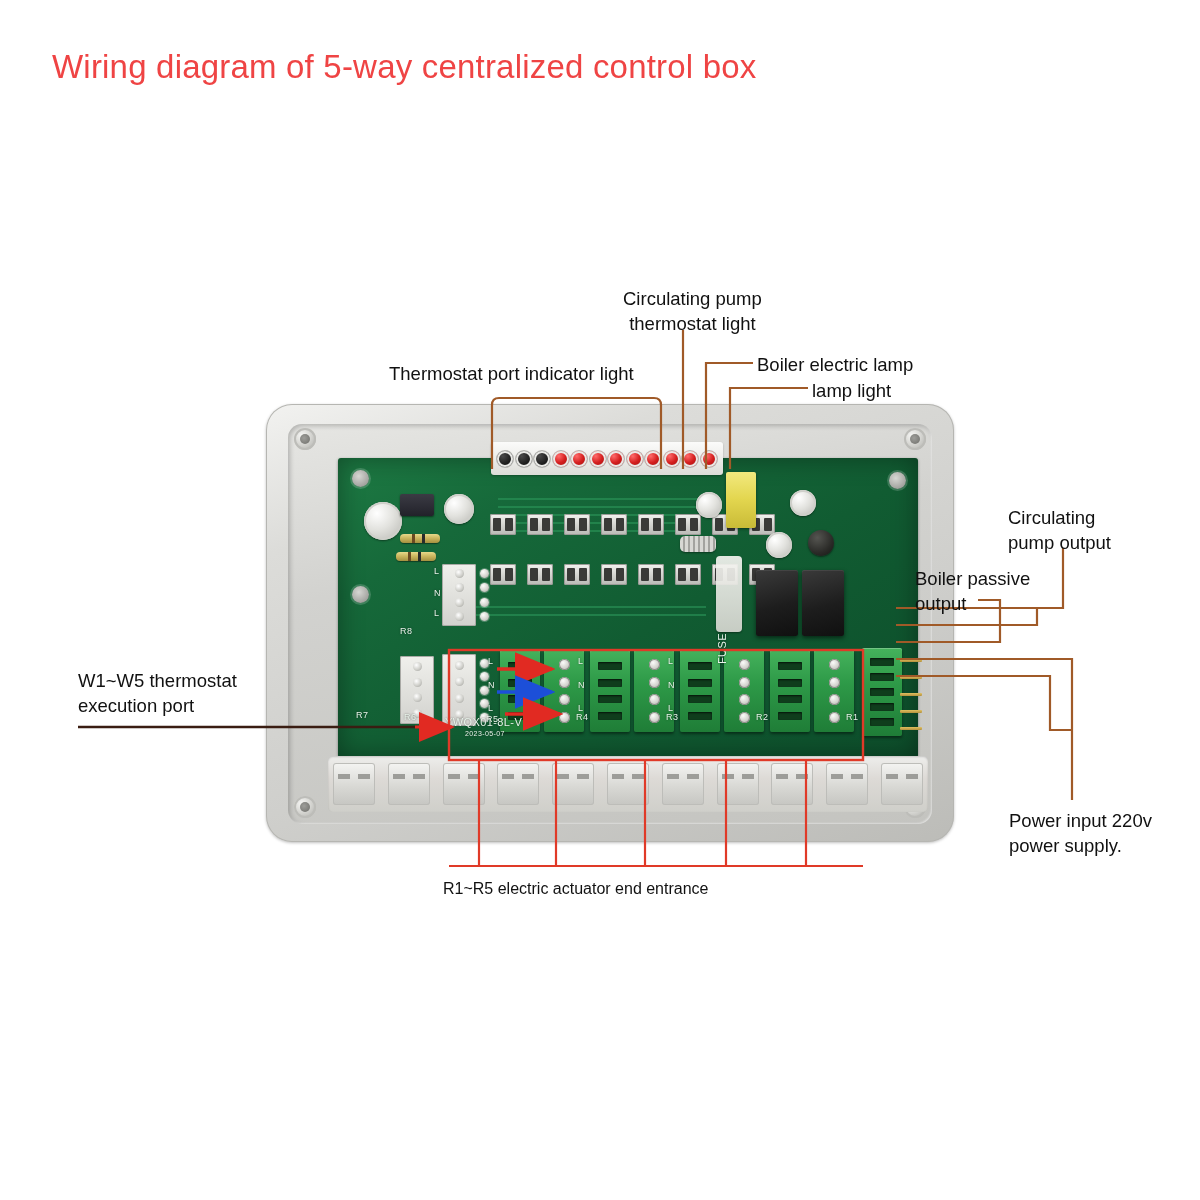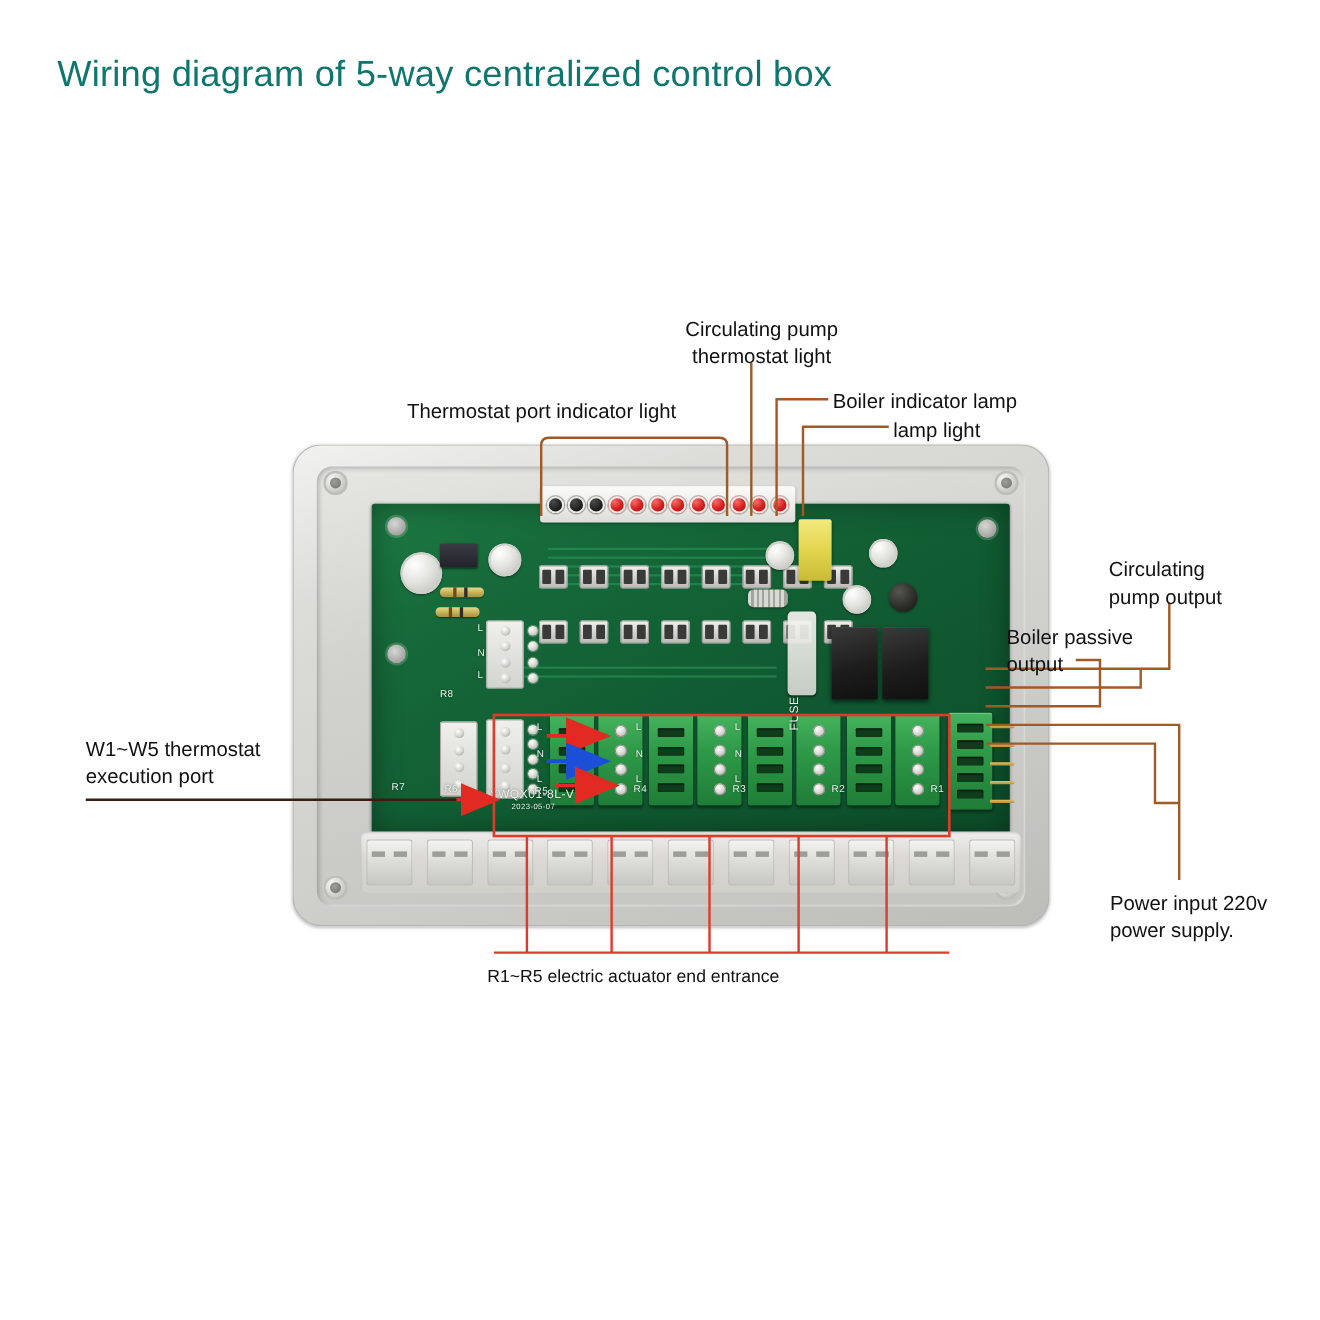--- a/index.html
+++ b/index.html
@@ -16,21 +16,21 @@
     color: #111111;
   }
 
   #page-title {
     position: absolute;
     left: 52px;
     top: 48px;
     font-size: 33px;
     font-weight: 400;
     letter-spacing: 0.2px;
-    color: #0f766e;
+    color: #ef4444;
     white-space: nowrap;
   }
 
   
   .callout {
     position: absolute;
     font-size: 18.5px;
     line-height: 25px;
     color: #111111;
     white-space: pre-line;
@@ -616,23 +616,23 @@
   <g>
     <line x1="497" y1="669" x2="552" y2="669" stroke="#e12a22" stroke-width="3.4" marker-end="url(#redArrow)"></line>
     <line x1="497" y1="692" x2="552" y2="692" stroke="#1c4fd8" stroke-width="3.4" marker-end="url(#blueArrow)"></line>
     <line x1="505" y1="714" x2="560" y2="714" stroke="#e12a22" stroke-width="3.4" marker-end="url(#redArrow)"></line>
   </g>
 </svg>
 
 <div class="callout" style="left:623px; top:286px; text-align:center;">Circulating pump
 thermostat light</div>
 
-<div class="callout" style="left:370px; top:361px;">Thermostat port indicator light</div>
-
-<div class="callout" style="left:757px; top:352px;">Boiler indicator lamp</div>
+<div class="callout" style="left:389px; top:361px;">Thermostat port indicator light</div>
+
+<div class="callout" style="left:757px; top:352px;">Boiler electric lamp</div>
 
 <div class="callout" style="left:812px; top:378px;">lamp light</div>
 
 <div class="callout" style="left:1008px; top:505px;">Circulating
 pump output</div>
 
 <div class="callout" style="left:915px; top:566px;">Boiler passive
 output</div>
 
 <div class="callout" style="left:1009px; top:808px;">Power input 220v

